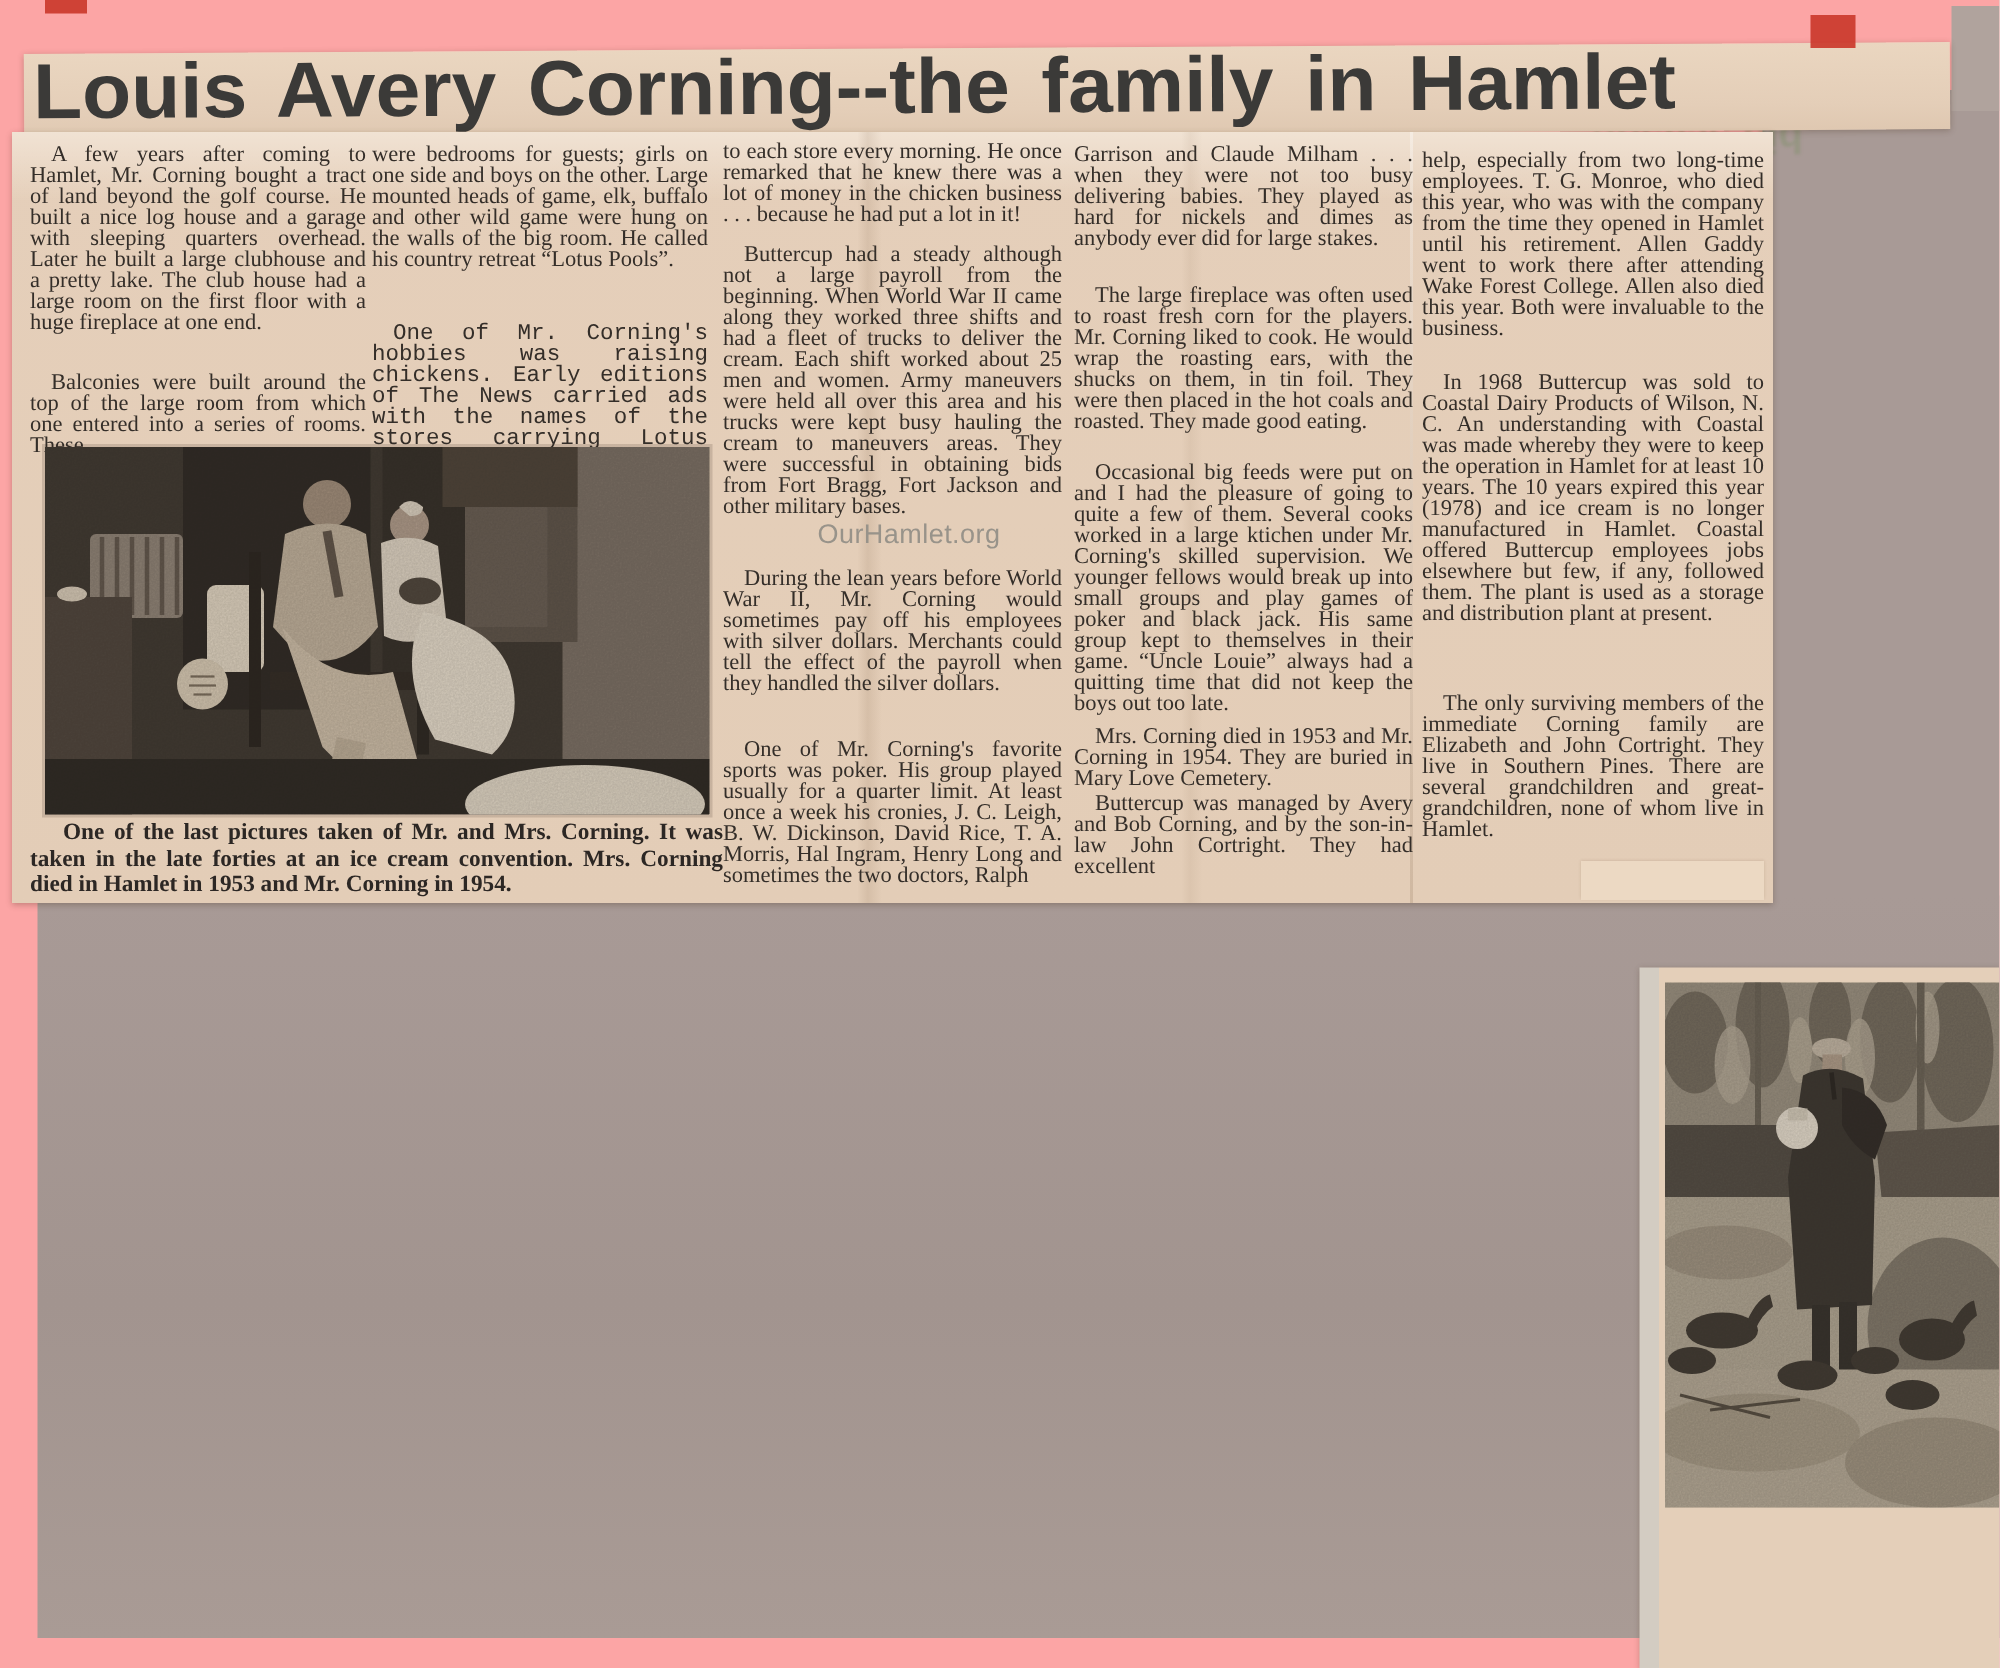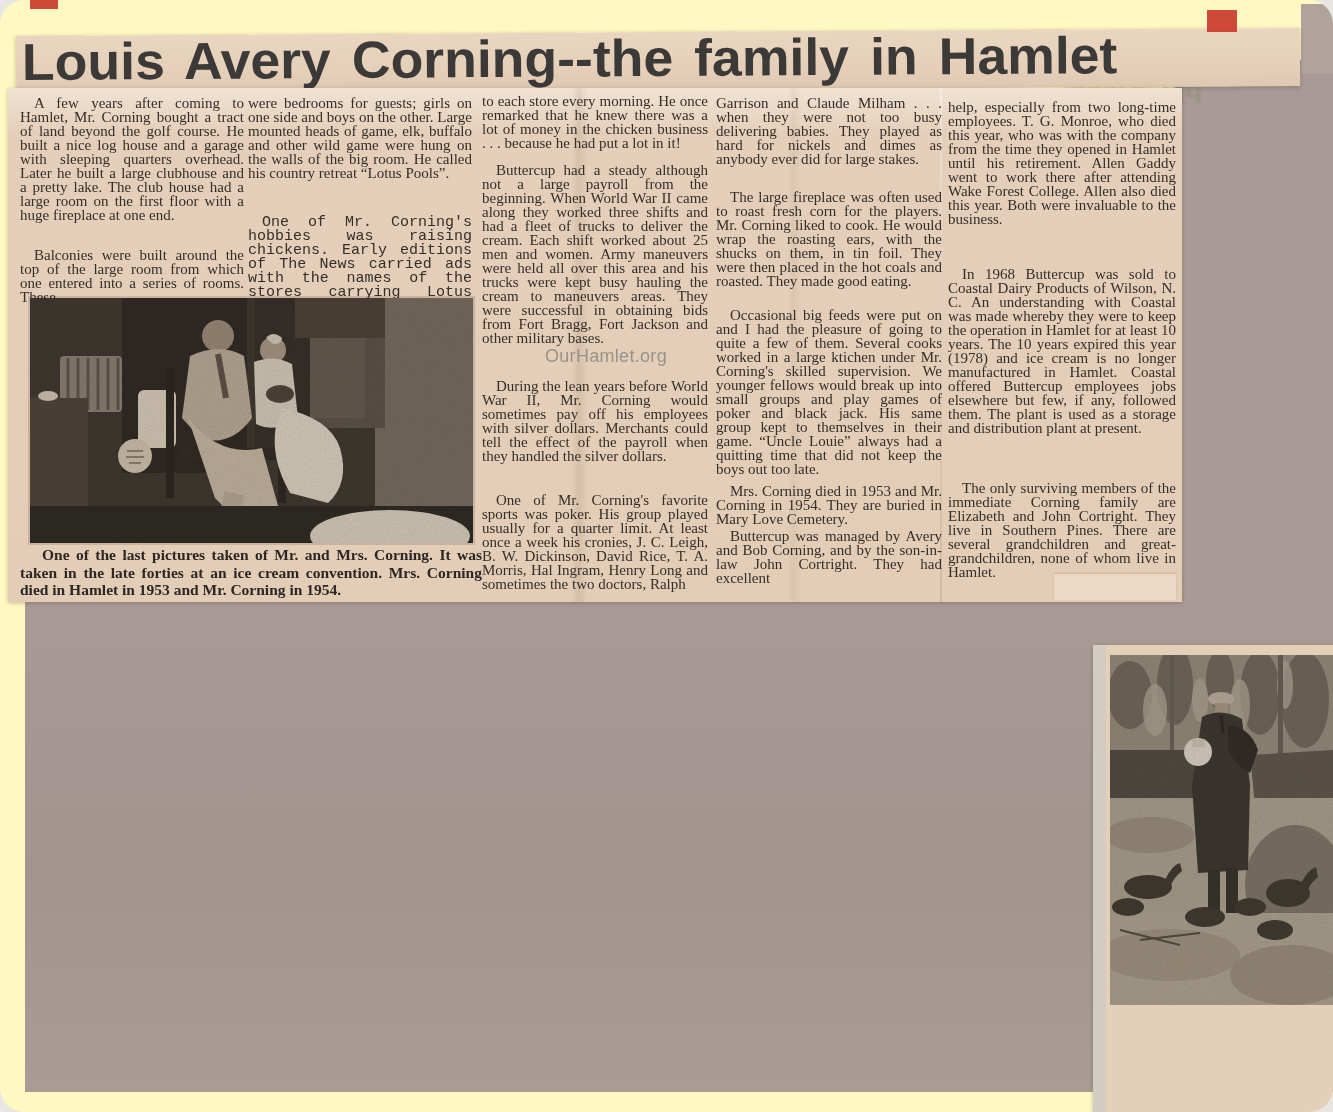--- a/index.html
+++ b/index.html
@@ -1,20 +1,19 @@
 <!DOCTYPE html>
 <html><head>
 <meta charset="utf-8">
 <style>
   html,body{margin:0;padding:0;background:#e8e6e2;}
   #page{
     position:relative;width:1333px;height:1112px;overflow:hidden;
-    background:#fef9c3;
+    background:#fca5a5;
     font-family:"Liberation Serif",serif;
-    border-radius:24px;
   }
   
   .backing{position:absolute;background:#a89a96;}
   #backing-right{left:1175px;top:60px;width:158px;height:1032px;}
   #backing-corner{left:1301px;top:4px;width:32px;height:70px;background:#b0a39d;}
   #backing-bottom{left:25px;top:597px;width:1308px;height:495px;
     background:linear-gradient(180deg,#a89a96 0%,#a2948f 55%,#a99b95 100%);}
   
   .clip{position:absolute;background:#e4ceb9;box-shadow:0 1px 4px rgba(70,45,25,.30);}
   #headline-clip{
@@ -47,21 +46,21 @@
   .col p.cont{text-indent:0;}
   #col1{left:12px;}
   #col2{left:240px;}
   #col3{left:474px;top:6px;width:226px;}
   #col4{left:708px;width:226px;}
   #col5{left:940px;top:12px;width:228px;}
   #col1 .g1{margin-top:26px;}
   #col2 .g1{margin-top:36px;font-family:Liberation Mono, monospace;}
   #col3 .g1{margin-top:13px;} #col3 .g2{margin-top:34px;} #col3 .g3{margin-top:30px;}
   #col4 .g1{margin-top:24px;} #col4 .g2{margin-top:20px;} #col4 .g3{margin-top:8px;} #col4 .g4{margin-top:3px;}
-  #col5 .g1{margin-top:41px;} #col5 .g2{margin-top:46px;}
+  #col5 .g1{margin-top:22px;} #col5 .g2{margin-top:46px;}
   #watermark{position:absolute;left:537px;top:258px;font-family:"Liberation Sans",sans-serif;
     font-size:18px;color:#98938a;letter-spacing:.3px;}
   
   #portrait-photo{position:absolute;left:22px;top:210px;width:443px;height:245px;
     box-shadow:0 0 0 2px rgba(40,30,20,.15);}
   #portrait-caption{position:absolute;left:12px;top:458px;width:462px;
     font-weight:700;font-size:15.5px;line-height:17.5px;color:#2c2724;text-align:justify;}
   #portrait-caption p{margin:0;text-indent:22px;}
   
   #ducks-clip{left:1093px;top:645px;width:240px;height:467px;

